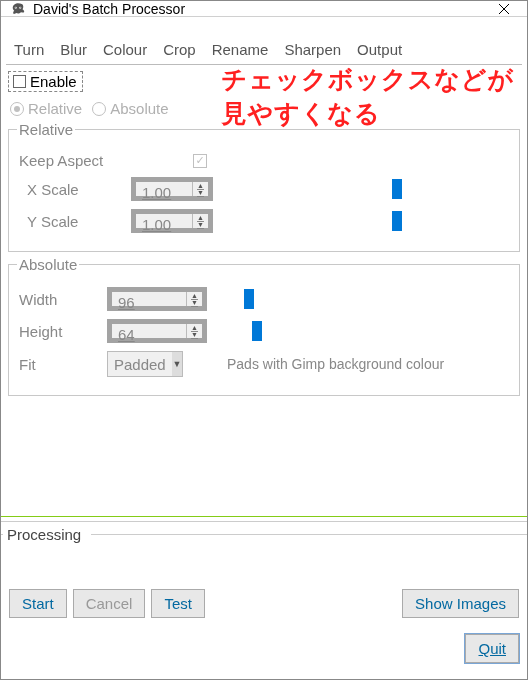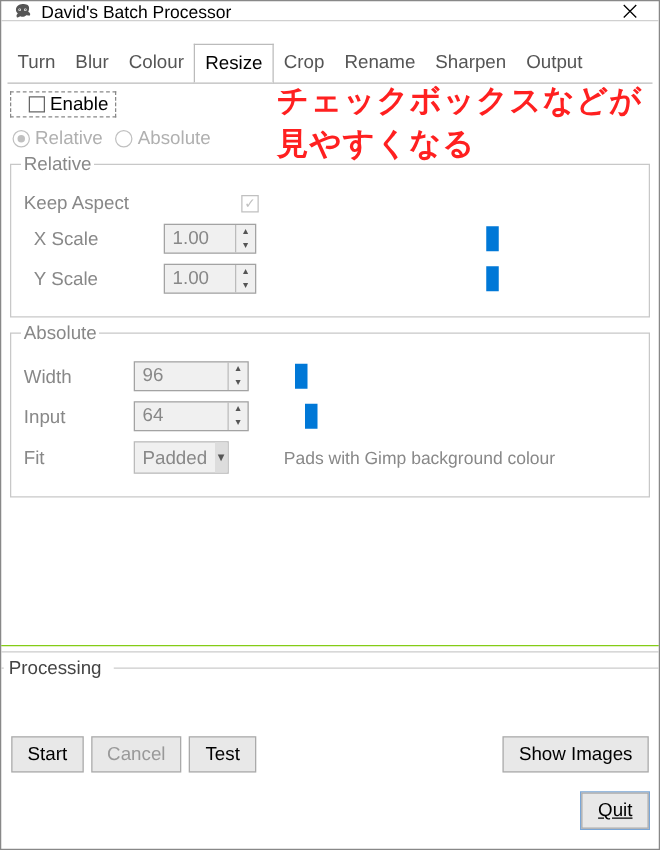--- a/index.html
+++ b/index.html
@@ -10,59 +10,59 @@
     .titlebar .title { font-size: 14px; color: #000; flex: 1; }
     .close-btn { width: 46px; height: 100%; display: flex; align-items: center; justify-content: center; font-size: 16px; font-weight: 300; color: #000; }
     
     .tabbar { display: flex; padding: 18px 5px 0 5px; font-size: 15px; color: #555; }
     .tab { padding: 6px 8px; cursor: pointer; }
     .tab.active { border: 1px solid #bbb; border-bottom: 2px solid #fff; margin-bottom: -1px; color: #000; }
     
     .tabcontent { border-top: 1px solid #bbb; margin: 0 5px; padding-top: 4px; position: relative; }
     
     .enable-row { display: flex; align-items: center; padding: 2px 0 6px 2px; font-size: 15px; }
-    .enable-row .box-wrap { border: 1px dashed #888; padding: 1px 5px 1px 14px; display: inline-flex; align-items: center; }
+    .enable-row .box-wrap { border: 1px dashed #888; padding: 1px 5px 1px 4px; display: inline-flex; align-items: center; }
     .chk { width: 13px; height: 13px; border: 1px solid #666; margin-right: 4px; display: inline-block; }
     
     .radios { display: flex; gap: 10px; padding: 2px 4px; font-size: 15px; color: #b0b0b0; }
     .radio { display: flex; align-items: center; gap: 4px; }
     .rdot { width: 14px; height: 14px; border: 1px solid #c0c0c0; border-radius: 50%; display: inline-flex; align-items: center; justify-content: center; }
     .rdot.sel::after { content: ""; width: 6px; height: 6px; border-radius: 50%; background: #c0c0c0; }
     
     .annot { position: absolute; right: 8px; top: -2px; font-size: 25px; color: #ff2020; font-weight: bold; font-family: "Meiryo","MS PGothic",sans-serif; line-height: 1.35; letter-spacing: 1px; }
     
     fieldset.group { border: 1px solid #c8c8c8; margin: 2px 2px 4px 2px; padding: 6px 8px 10px 8px; font-size: 15px; color: #888; }
     fieldset.group legend { color: #888; padding: 0 2px; font-size: 15px; }
     
     .row { display: flex; align-items: center; margin: 8px 0; gap: 24px; }
     .row .lbl { width: 90px; color: #888; padding-left: 10px; }
     .row .lbl.tight { width: 66px; padding-left: 2px; }
     
-    .spin { display: flex; border: 1px solid #a3a3a3; background: #f0f0f0; height: 24px; }
+    .spin { display: flex; border: 5px solid #a3a3a3; background: #f0f0f0; height: 24px; text-decoration: underline; }
     .spin .val { width: 56px; padding: 2px 6px; color: #888; font-size: 15px; }
     .spin .arrows { width: 16px; border-left: 1px solid #bbb; display: flex; flex-direction: column; }
     .spin .arrows span { flex: 1; font-size: 7px; line-height: 1; display: flex; align-items: center; justify-content: center; color: #555; }
     
     .slider { flex: 1; height: 20px; position: relative; margin-left: 10px; }
     .slider .thumb { position: absolute; width: 10px; height: 20px; background: #0078d7; top: 0; }
     
     .chk2 { width: 14px; height: 14px; border: 1px solid #c0c0c0; display: inline-flex; align-items: center; justify-content: center; color: #c0c0c0; font-size: 11px; margin-left: 60px; }
     
     .combo { display: flex; border: 1px solid #bbb; background: #f0f0f0; height: 26px; align-items: center; width: 76px; }
     .combo .ctext { flex: 1; padding: 2px 6px; color: #888; }
     .combo .cbut { width: 18px; height: 100%; background: #ddd; display: flex; align-items: center; justify-content: center; font-size: 9px; color: #555; }
     
     .hint { color: #888; font-size: 14px; margin-left: 20px; }
     
     .bottom { position: absolute; left: 1px; right: 1px; bottom: 1px; border-top: 1px solid #84cc16; }
     .proc-label { color: #444; font-size: 15px; padding: 4px 0 2px 6px; display: block; position: relative; }
     .proc-label::before { content: ""; position: absolute; left: 0; top: 12px; width: 2px; height: 1px; background: #ccc; }
     .proc-label::after { content: ""; position: absolute; right: 0; top: 12px; left: 90px; height: 1px; background: #ccc; }
     .btnrow { display: flex; padding: 10px 8px 16px 8px; gap: 6px; }
-    .btn { border: 1px solid #aaa; background: #e8e8e8; padding: 5px 12px; font-size: 15px; color: #000000; cursor: pointer; }
+    .btn { border: 1px solid #aaa; background: #e8e8e8; padding: 5px 12px; font-size: 15px; color: #0369a1; cursor: pointer; }
     .btn.dis { color: #999; }
     .btn.def { box-shadow: 0 0 0 1px #7aa6d6; text-decoration: underline; }
     .spacer { flex: 1; }
   </style>
 </head>
 <body>
 
 <div class="titlebar">
   <svg class="appicon" viewBox="0 0 24 24">
       <path fill="#555" d="M12 3c-4 0-7 3-7 6 0 2 1 3 2 4-1 1-2 2-1 4 1 1 3-1 4-1 1 1 4 1 6-1 2 0 3 1 4 0 1-2-1-3-2-4 1-1 1-3 1-4 0-3-3-4-7-4z"></path>
@@ -76,21 +76,20 @@
     <svg width="12" height="12" viewBox="0 0 12 12">
         <path d="M1 1l10 10M11 1L1 11" stroke="#000" stroke-width="1"></path>
       </svg>
   </div>
 </div>
 
 <div class="tabbar">
   <div class="tab">Turn</div>
   <div class="tab">Blur</div>
   <div class="tab">Colour</div>
-  <div class="tab active">Resize</div>
   <div class="tab">Crop</div>
   <div class="tab">Rename</div>
   <div class="tab">Sharpen</div>
   <div class="tab">Output</div>
 </div>
 
 <div class="tabcontent">
 
   <div class="enable-row">
     <span class="box-wrap">
@@ -156,21 +155,21 @@
         <span class="arrows">
             <span>▲</span>
             <span>▼</span>
           </span>
       </div>
       <div class="slider">
           <div class="thumb" style="left: 1%;"></div>
         </div>
     </div>
     <div class="row">
-      <span class="lbl tight">Input</span>
+      <span class="lbl tight">Height</span>
       <div class="spin">
         <span class="val" style="width:74px">64</span>
         <span class="arrows">
             <span>▲</span>
             <span>▼</span>
           </span>
       </div>
       <div class="slider">
           <div class="thumb" style="left: 4%;"></div>
         </div>

